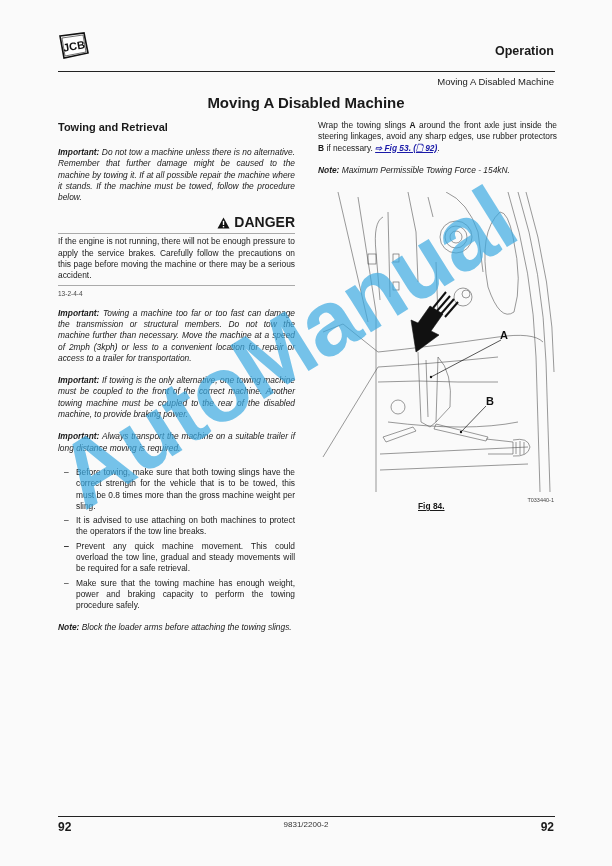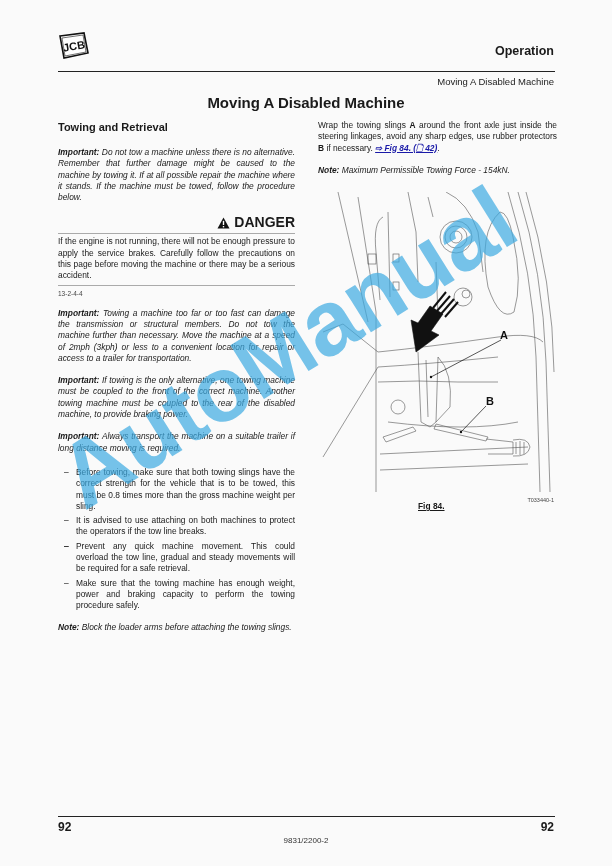--- a/index.html
+++ b/index.html
@@ -38,21 +38,21 @@
     ul.dash li .dash-mark { position: absolute; left: 6px; top: 0; }
 
     a.xref { color: #1a1aa8; text-decoration: underline; font-style: italic; font-weight: bold; }
 
     .fig { left: 318px; top: 192px; width: 239px; height: 310px; }
     .fig-code { right: 58px; top: 497px; font-size: 5.5px; color: #444; }
     .fig-cap { left: 418px; top: 501px; font-size: 8.4px; font-weight: bold; text-decoration: underline; }
 
     .ftr-rule { left: 58px; right: 57px; top: 816px; border-top: 1.2px solid #222; }
     .ftr-left { left: 58px; top: 820px; font-size: 12px; font-weight: bold; }
-    .ftr-center { left: 0; right: 0; top: 820px; text-align: center; font-size: 8px; color: #333; margin-top: 16px; }
+    .ftr-center { left: 0; right: 0; top: 820px; text-align: center; font-size: 8px; color: #333; }
     .ftr-right { right: 58px; top: 820px; font-size: 12px; font-weight: bold; }
 
     .watermark {
       left: 40px; top: 440px;
       font-size: 92px; font-weight: bold;
       color: rgba(60, 170, 225, 0.70);
       transform: rotate(-32deg);
       transform-origin: left top;
       white-space: nowrap;
       pointer-events: none;
@@ -103,21 +103,21 @@
     <li><span class="dash-mark">–</span><span>It is advised to use attaching on both machines to protect the operators if the tow line breaks.</span></li>
     <li><span class="dash-mark">–</span></li>
     <li><span class="dash-mark">–</span><span>Prevent any quick machine movement. This could overload the tow line, gradual and steady movements will be required for a safe retrieval.</span></li>
     <li><span class="dash-mark">–</span><span>Make sure that the towing machine has enough weight, power and braking capacity to perform the towing procedure safely.</span></li>
   </ul>
 
   <p class="it"><span class="b">Note:</span><span> Block the loader arms before attaching the towing slings.</span></p>
 </div>
 
 <div class="abs col-right">
-  <p class="para"><span>Wrap the towing slings </span><span class="b">A</span><span> around the front axle just inside the steering linkages, avoid any sharp edges, use rubber protectors </span><span class="b">B</span><span> if necessary. </span><a class="xref" href="#">⇨ Fig 84. (🗋 42)</a><span>.</span></p>
+  <p class="para"><span>Wrap the towing slings </span><span class="b">A</span><span> around the front axle just inside the steering linkages, avoid any sharp edges, use rubber protectors </span><span class="b">B</span><span> if necessary. </span><a class="xref" href="#">⇨ Fig 53. (🗋 92)</a><span>.</span></p>
   <p class="it"><span class="b">Note:</span><span> Maximum Permissible Towing Force - 154kN.</span></p>
 </div>
 
 <div class="abs fig">
   <svg width="239" height="310" viewBox="0 0 239 310" fill="none" stroke="#555" stroke-width="0.6">
 
     <path d="M40,5 L58,120 L58,300"></path>
     <path d="M20,0 L50,130"></path>
     <path d="M70,20 L72,105"></path>
     <path d="M65,25 Q55,30 58,60 L62,108"></path>

